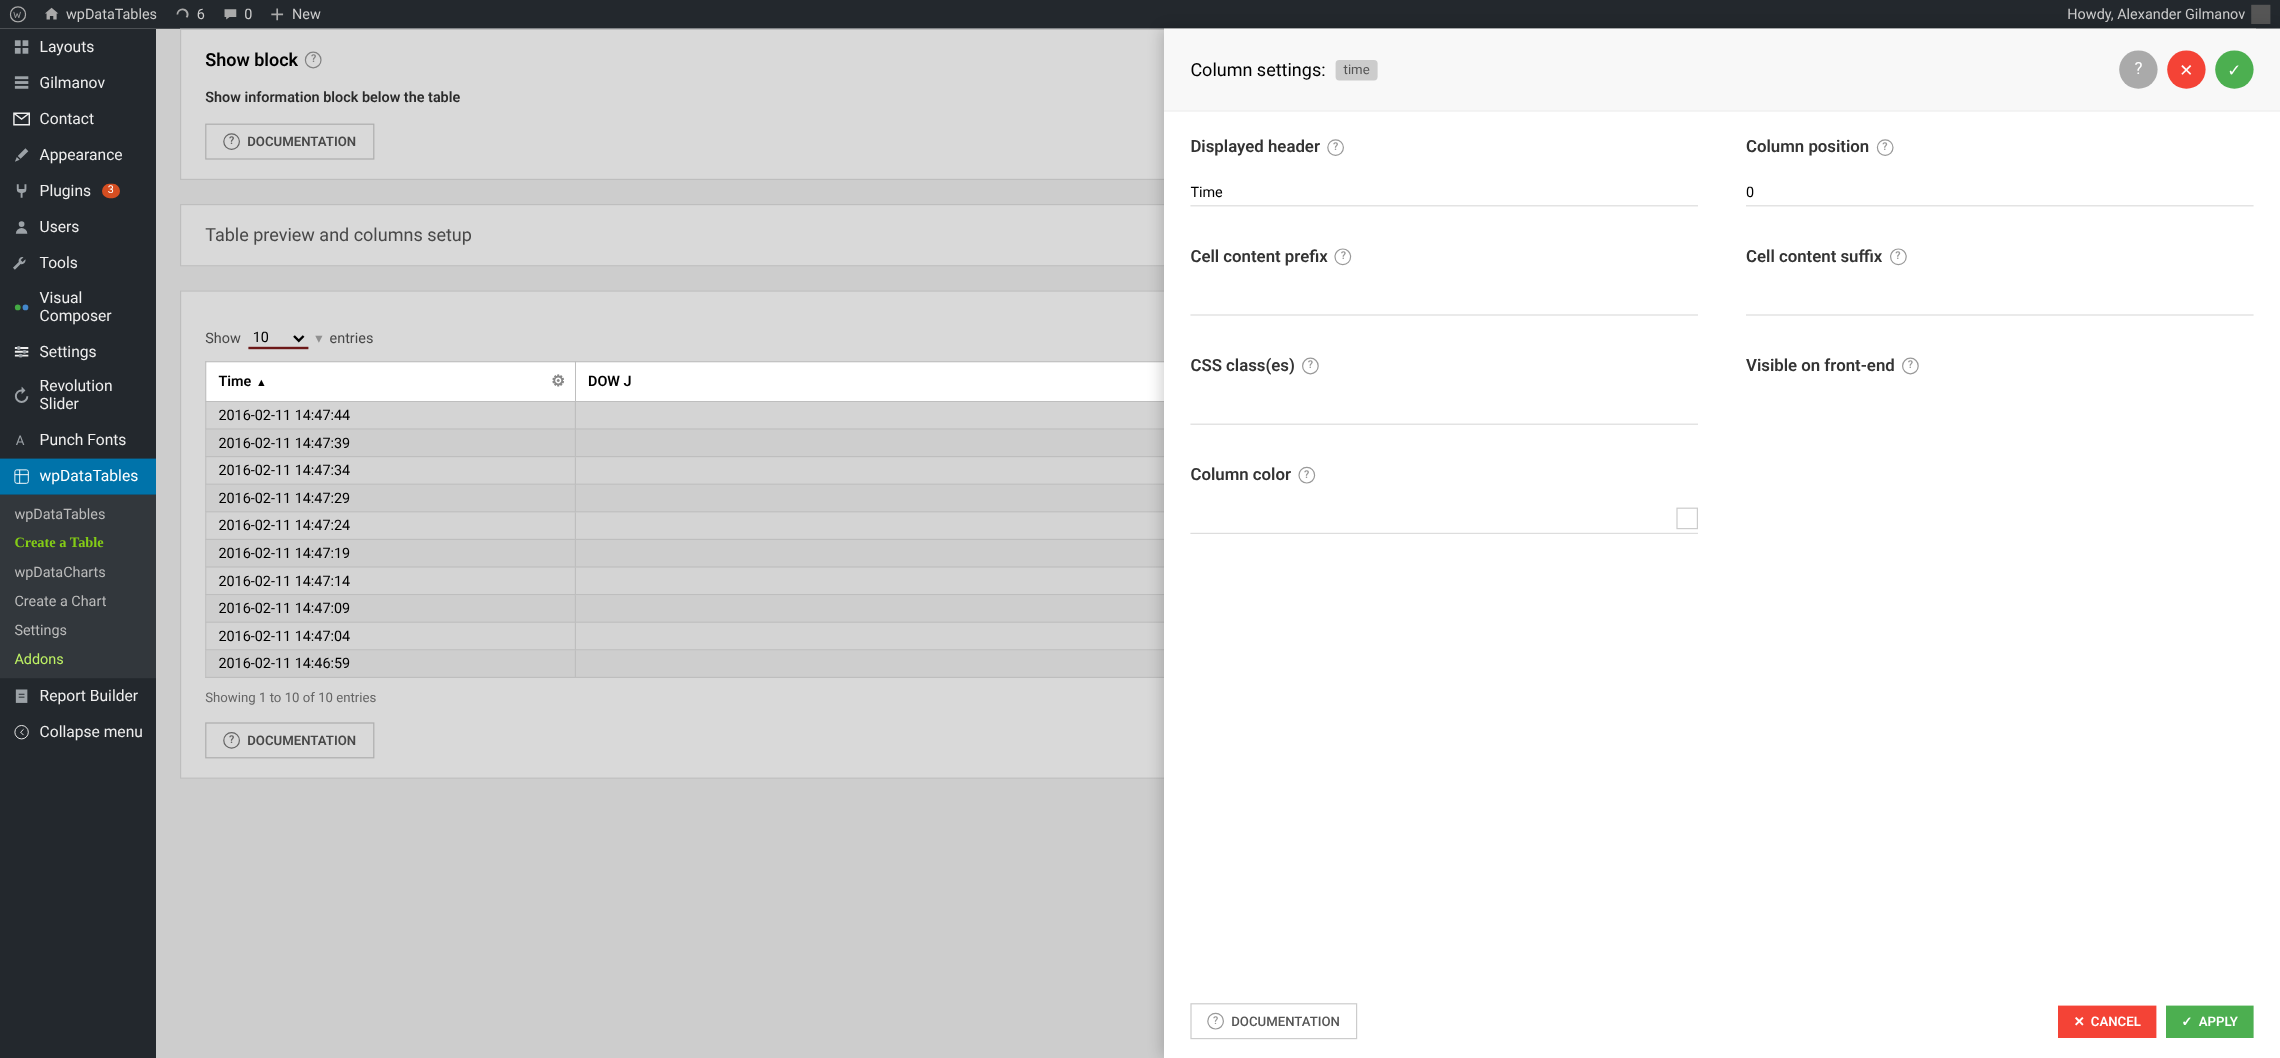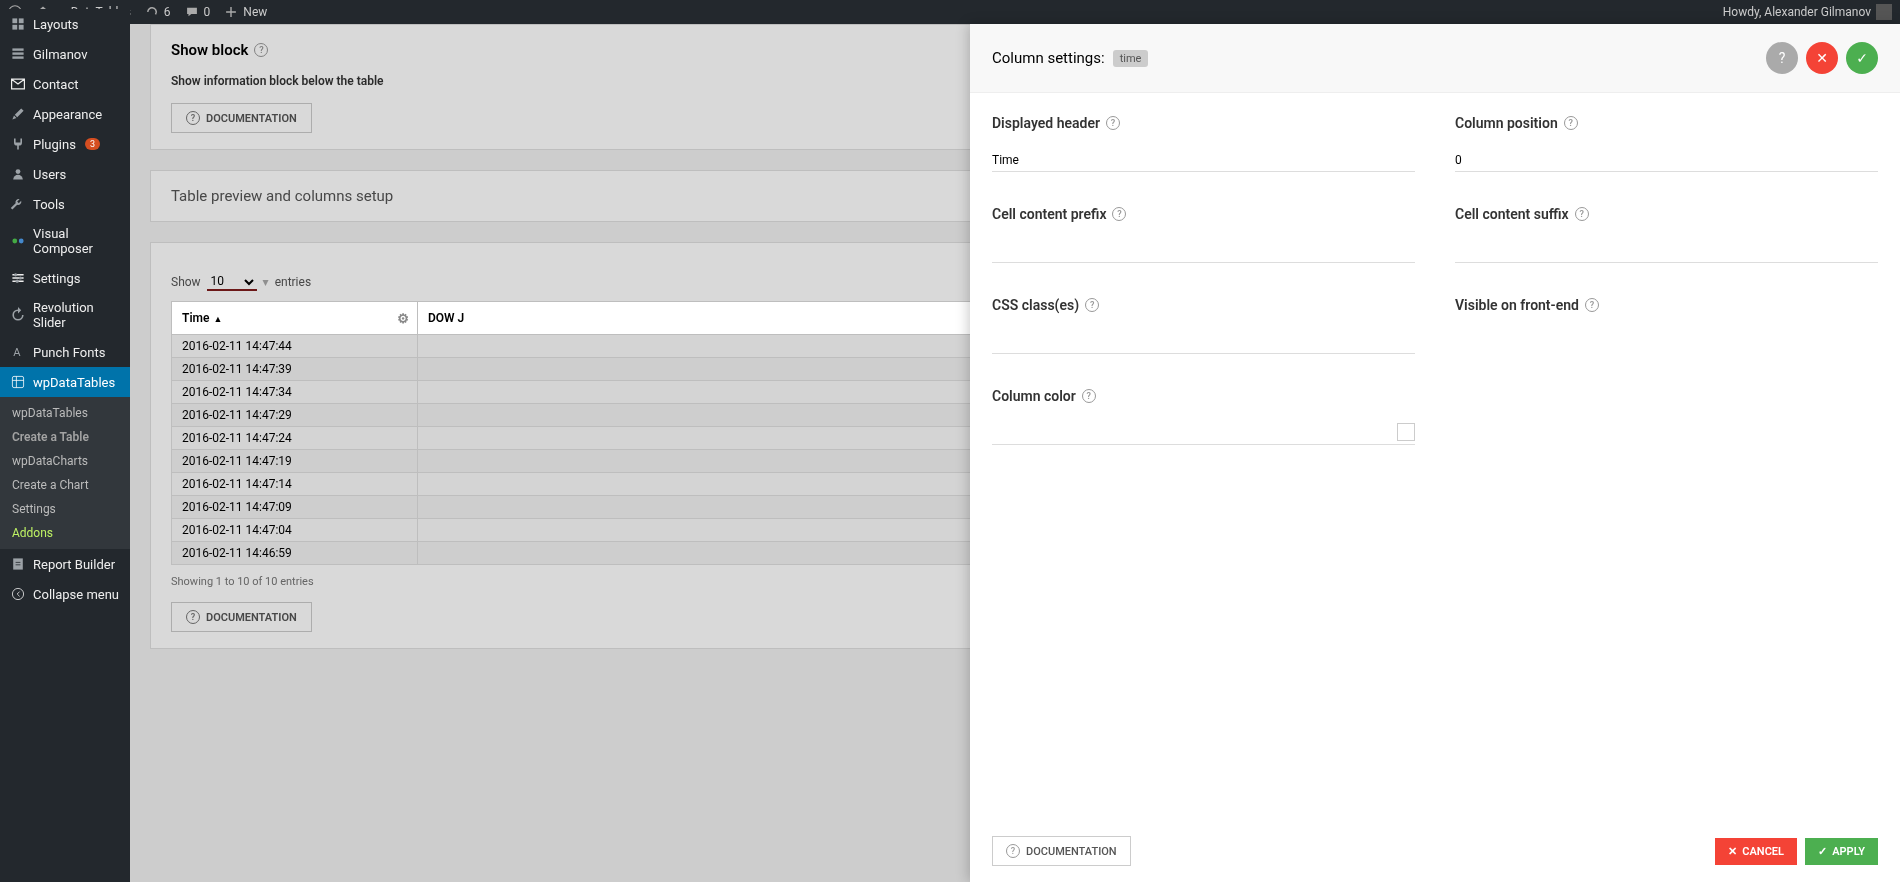--- a/index.html
+++ b/index.html
@@ -6,29 +6,29 @@
 body { background:#f1f1f1; overflow:hidden; width:1900px; height:882px; position:relative; }
 
 
 .admin-bar { height:24px; background:#23282d; color:#eee; display:flex; align-items:center; padding:0 8px; font-size:12px; justify-content:space-between; }
 .admin-bar .left, .admin-bar .right { display:flex; align-items:center; gap:14px; }
 .admin-bar .item { display:flex; align-items:center; gap:5px; cursor:pointer; color:#ccc; }
 .admin-bar svg { width:14px; height:14px; fill:#aaa; }
 .avatar { width:16px; height:16px; background:#555; display:inline-block; }
 
 
-.sidebar { position:absolute; left:0; top:9px; bottom:0; width:130px; background:#23282d; color:#eee; font-size:13px; overflow-y:auto; }
+.sidebar { position:absolute; left:0; top:24px; bottom:0; width:130px; background:#23282d; color:#eee; font-size:13px; overflow-y:auto; }
 .sidebar .menu-item { display:flex; align-items:center; gap:7px; padding:7px 10px; cursor:pointer; color:#eee; }
 .sidebar .menu-item.active { background:#0073aa; color:#fff; position:relative; }
 .sidebar .menu-item.active::after { content:''; position:absolute; right:-8px; top:50%; transform:translateY(-50%); border:8px solid transparent; border-right-color:#f1f1f1; }
 .sidebar .menu-item svg { width:16px; height:16px; fill:#9ca2a7; flex-shrink:0; }
 .sidebar .menu-item.active svg { fill:#fff; }
 .sidebar .submenu { background:#32373c; padding:4px 0; }
 .sidebar .submenu .sub-item { padding:5px 12px; cursor:pointer; color:#bbb; font-size:12px; }
-.sidebar .submenu .sub-item.current { color:#a3a3a3; font-weight:600; }
+.sidebar .submenu .sub-item.current { color:#84cc16; font-weight:600;font-family:Liberation Serif, serif; }
 .sidebar .submenu .sub-item.addons { color:#bef264; }
 .badge { background:#d54e21; color:#fff; border-radius:9px; font-size:9px; padding:1px 5px; margin-left:2px; }
 
 
 .main { position:absolute; left:130px; top:24px; right:0; bottom:0; padding:0 20px; }
 .panel { background:#fff; border:1px solid #e0e0e0; margin-bottom:20px; padding:16px 20px; }
 .panel-title { font-size:15px; font-weight:600; display:flex; align-items:center; gap:6px; margin-bottom:14px; }
 .help-icon { width:14px; height:14px; border:1px solid #999; border-radius:50%; display:inline-flex; align-items:center; justify-content:center; font-size:9px; color:#999; cursor:help; }
 .info-desc { font-size:12px; font-weight:600; color:#333; }
 .info-row { display:flex; justify-content:space-between; align-items:center; }
@@ -265,21 +265,21 @@
   <div class="panel" style="padding-top:30px">
     <div class="entries-row">
       <span>Show</span>
       <select class="entries-select"><option>10</option></select>
       <span style="color:#aaa">▾</span>
       <span>entries</span>
     </div>
     <table class="data">
       <thead>
           <tr>
-        <th style="width:246px"><span>Time</span><span class="sort-icon">▲</span><span class="gear">⚙</span></th>
+        <th style="width:308px"><span>Time</span><span class="sort-icon">▲</span><span class="gear">⚙</span></th>
         <th><span>DOW J</span></th>
       </tr>
         </thead>
       <tbody id="table-rows">
           <tr>
             <td>2016-02-11 14:47:44</td>
             <td></td>
           </tr>
           <tr>
             <td>2016-02-11 14:47:39</td>

